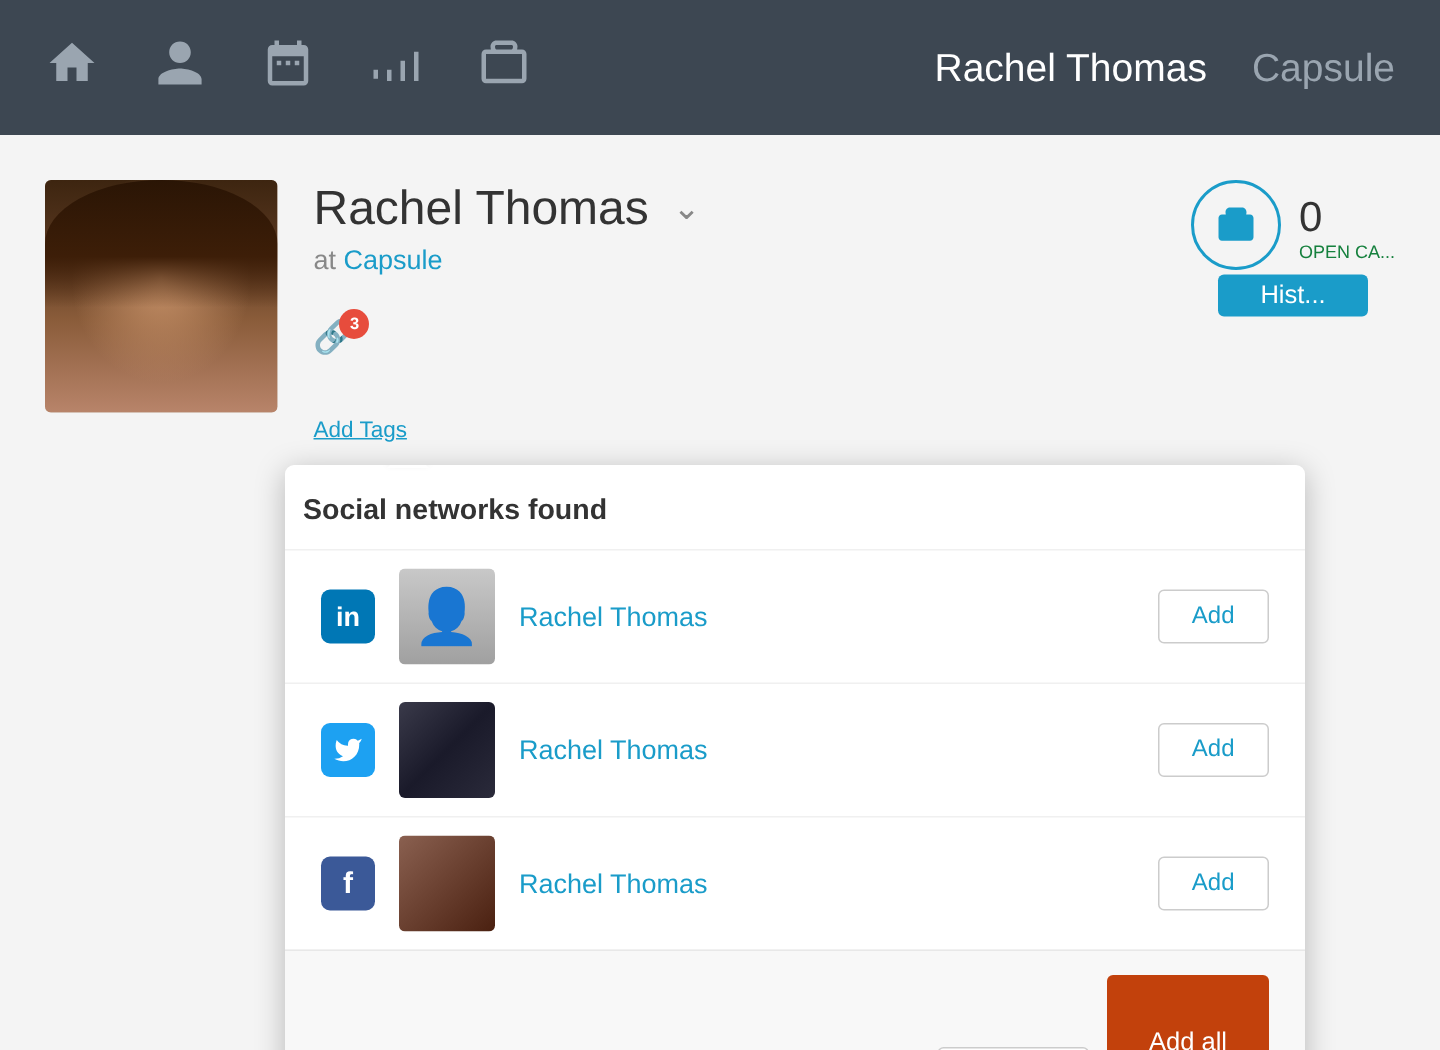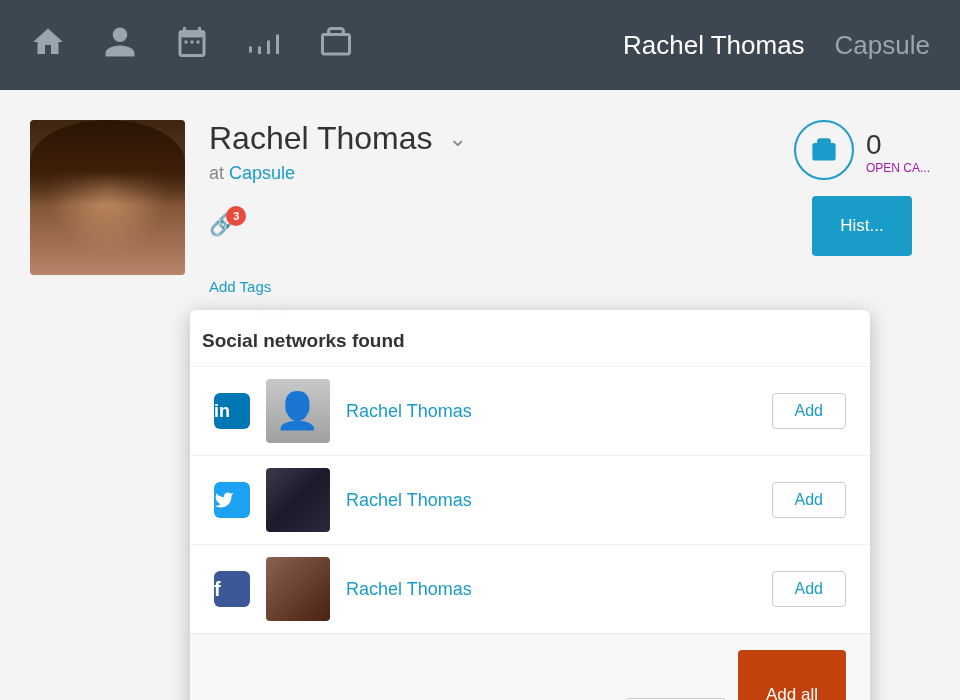--- a/index.html
+++ b/index.html
@@ -125,20 +125,21 @@
       align-items: center;
       justify-content: center;
       position: absolute;
       top: -6px;
       right: -10px;
     }
 
     .add-tags {
       color: #1a9cc9;
       font-size: 15px;
+      text-decoration: underline;
       cursor: pointer;
       margin-top: 20px;
       display: inline-block;
     }
     .contact-section {
       margin-top: 14px;
     }
     .contact-label {
       font-size: 13px;
       font-weight: bold;
@@ -182,31 +183,31 @@
       font-size: 24px;
     }
     .case-count {
       font-size: 28px;
       font-weight: 300;
       color: #333;
       margin-top: 4px;
     }
     .case-label {
       font-size: 12px;
-      color: #a21caf;
+      color: #15803d;
     }
     .hist-button {
       background: #1a9cc9;
       color: #fff;
       border: none;
-      padding: 20px 28px;
+      padding: 4px 28px;
       font-size: 17px;
       border-radius: 4px;
       cursor: pointer;
-      margin-top: 16px;
+      margin-top: 3px;
     }
     .popup {
       position: absolute;
       top: 220px;
       left: 190px;
       width: 680px;
       background: #fff;
       border-radius: 6px;
       box-shadow: 0 4px 20px rgba(0,0,0,0.25);
       z-index: 20;
@@ -236,20 +237,21 @@
       padding: 12px 24px;
       border-top: 1px solid #f0f0f0;
       gap: 16px;
     }
     .social-net-icon {
       width: 36px;
       height: 36px;
       border-radius: 6px;
       display: flex;
       align-items: center;
+      justify-content: center;
       color: #fff;
       font-size: 18px;
       font-weight: bold;
       flex-shrink: 0;
       position: relative;
     }
     .social-net-icon.linkedin { background: #0077b5; }
     .social-net-icon.twitter { background: #1da1f2; }
     .social-net-icon.facebook { background: #3b5998; }
 

